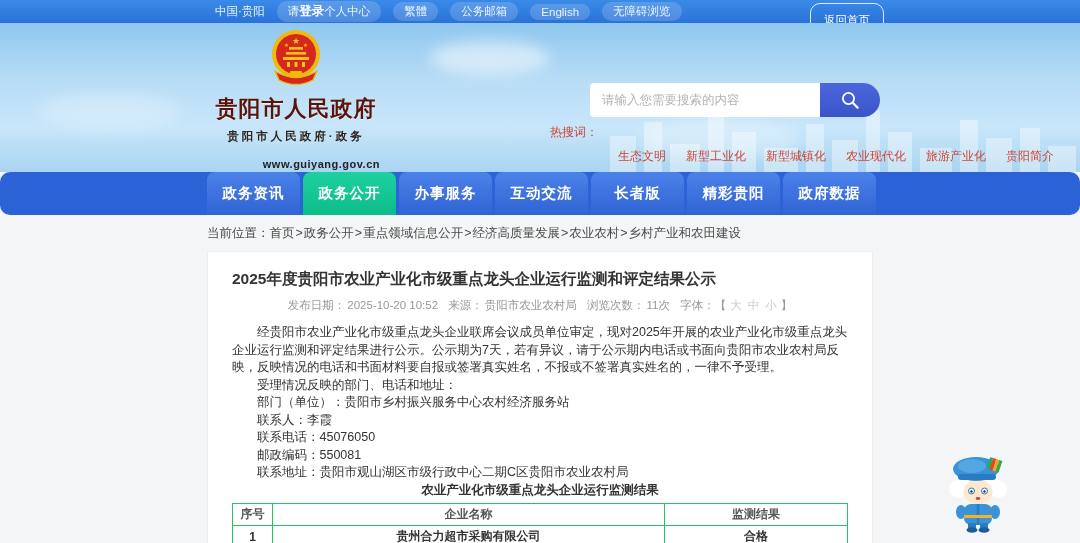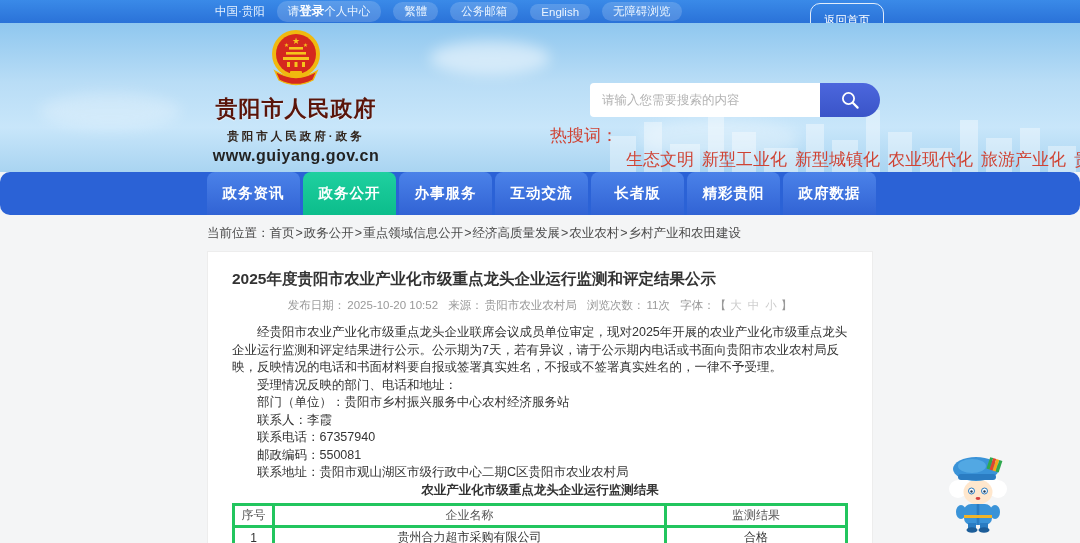--- a/index.html
+++ b/index.html
@@ -21,30 +21,30 @@
   
   .banner { position:absolute; top:23px; left:0; width:1080px; height:149px;
             background:linear-gradient(180deg,#8fc7ef 0%,#b9ddf6 40%,#c8e6fa 70%,#a9d4f1 100%); overflow:hidden; }
   .cloud { position:absolute; background:rgba(255,255,255,.5); border-radius:50%; filter:blur(7px); }
   .skyline { position:absolute; bottom:0; right:0; }
 
   .logo-wrap { position:absolute; left:212px; top:6px; width:168px; text-align:center; cursor:pointer; }
   .site-name { margin-top:3px; font-size:22px; font-weight:bold; color:#5a150a; letter-spacing:1px;
                text-shadow:0 1px 1px rgba(255,255,255,.6); }
   .site-sub  { margin-top:5px; font-size:11.5px; color:#31241c; letter-spacing:3px; font-weight:bold; }
-  .site-url  { margin-top:3px; font-size:16px; color:#222; letter-spacing:.5px; font-weight:bold; }
+  .site-url  { margin-top:14px; font-size:11px; color:#222; letter-spacing:.5px; font-weight:bold;text-align:right; }
 
   .search-wrap { position:absolute; left:550px; top:60px; width:330px; }
   .search-bar { display:flex; height:34px;padding-left:40px; }
   .search-input { flex:1; height:34px; border:none; outline:none; border-radius:4px 0 0 4px;
                   padding:0 12px; font-size:12.5px; color:#333; background:#fff; }
   .search-input::placeholder { color:#b3b3b3; }
   .search-btn { width:60px; height:34px; border:none; background:linear-gradient(180deg,#4c67dd,#3a54c8);
                 border-radius:0 17px 17px 0; cursor:pointer; display:flex; align-items:center; justify-content:center; }
-  .hot-row { margin-top:7px; display:flex; gap:8px; font-size:17px; color:#cf4334; white-space:nowrap; }
+  .hot-row { margin-top:7px; display:flex; gap:20px; font-size:12px; color:#cf4334; white-space:nowrap; }
   .hot-row .hot-term { cursor:pointer;margin-top:24px; }
 
   
   .navbar { position:absolute; top:172px; left:0; width:1080px; height:43px; background:#2b62d6;border-radius:10px; }
   .nav-inner { margin-left:207px; display:flex; gap:3px; height:43px; }
   .nav-tab { width:93px; height:43px; line-height:43px; text-align:center; color:#fff; font-size:14.5px;
              font-weight:bold; letter-spacing:1px; background:linear-gradient(180deg,#4b82e9,#3163d4);
              border-radius:8px 8px 0 0; cursor:pointer; }
   .nav-tab.active { background:linear-gradient(180deg,#1fd0a0,#0cbd8b); }
 
@@ -61,22 +61,22 @@
   .meta span { margin:0 1px; }
   .meta .gap { margin-left:6px; }
   .meta .dim { color:#cccccc; cursor:pointer; margin:0 3px; }
 
   .article-body { margin-top:11px; }
   .article-body p { font-size:12.5px; color:#333; line-height:17.5px; text-indent:2em; }
   .table-caption { text-align:center !important; text-indent:0 !important; font-weight:bold; }
 
   table.result { width:100%; margin-top:4px; border-collapse:collapse; font-size:12px; color:#333;
                  table-layout:fixed; }
-  table.result th, table.result td { border:3px solid #22c55e; height:22px; text-align:center;
-                                     font-weight:normal; padding:0; }
+  table.result th, table.result td { border:1px solid #22c55e; height:22px; text-align:center;
+                                     font-weight:bold; padding:0; }
   table.result th { color:#555; }
   table.result th:nth-child(1) { width:40px; }
   table.result th:nth-child(2) { width:392px; }
 
   
   .mascot { position:absolute; left:941px; top:447px; cursor:pointer; }
 </style>
 </head>
 <body>
 
@@ -186,21 +186,21 @@
         <span class="gap">来源：</span><span>贵阳市农业农村局</span>
         <span class="gap">浏览次数：</span><span>11次</span>
         <span class="gap">字体：【</span><span class="dim">大</span><span class="dim">中</span><span class="dim">小</span><span>】</span>
       </div>
 
       <div class="article-body">
         <p>经贵阳市农业产业化市级重点龙头企业联席会议成员单位审定，现对2025年开展的农业产业化市级重点龙头企业运行监测和评定结果进行公示。公示期为7天，若有异议，请于公示期内电话或书面向贵阳市农业农村局反映，反映情况的电话和书面材料要自报或签署真实姓名，不报或不签署真实姓名的，一律不予受理。</p>
         <p>受理情况反映的部门、电话和地址：</p>
         <p>部门（单位）：贵阳市乡村振兴服务中心农村经济服务站</p>
         <p>联系人：李霞</p>
-        <p>联系电话：67357940</p>
+        <p>联系电话：45076050</p>
         <p>邮政编码：550081</p>
         <p>联系地址：贵阳市观山湖区市级行政中心二期C区贵阳市农业农村局</p>
         <p class="table-caption">农业产业化市级重点龙头企业运行监测结果</p>
 
         <table class="result">
           <thead>
             <tr>
               <th>序号</th>
               <th>企业名称</th>
               <th>监测结果</th>

